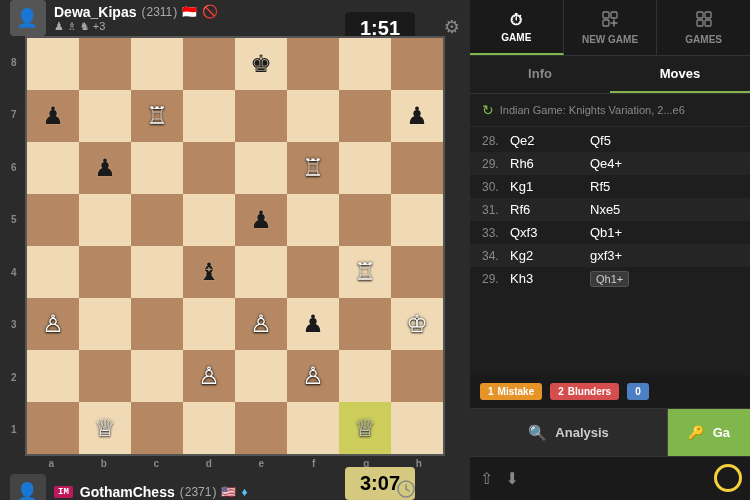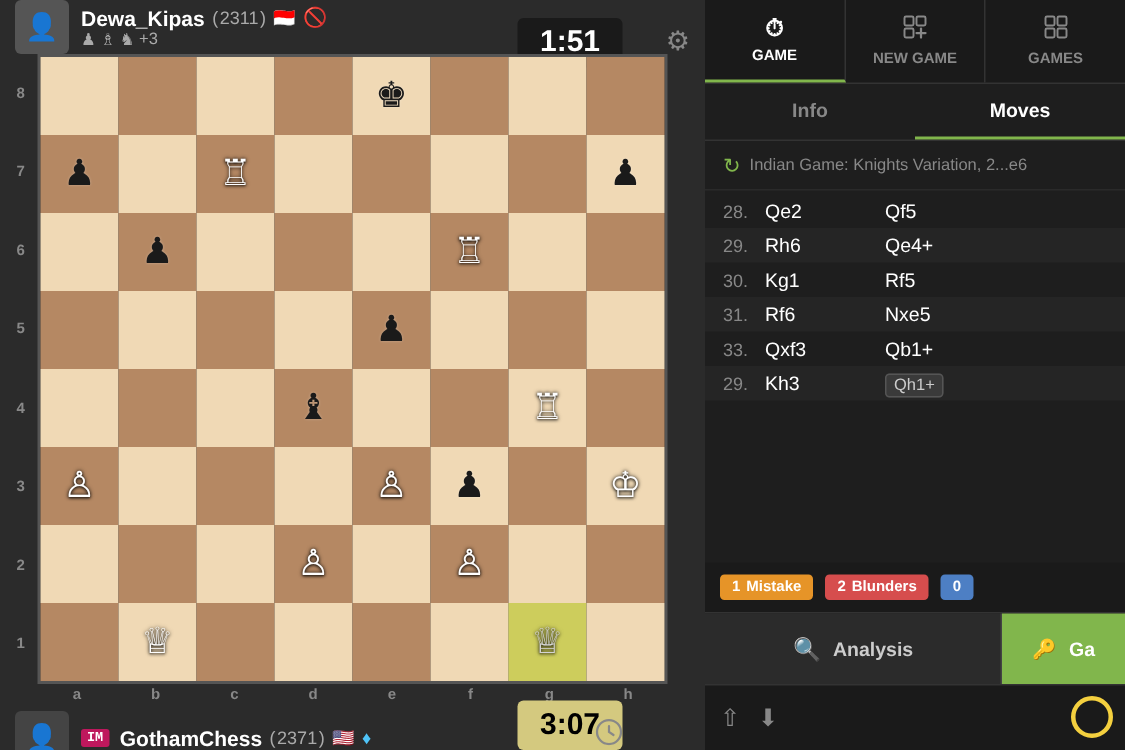--- a/index.html
+++ b/index.html
@@ -652,20 +652,25 @@
         <span class="move-num">31.</span>
         <span class="move-white">Rf6</span>
         <span class="move-black">Nxe5</span>
       </div>
       <div class="move-row">
         <span class="move-num">33.</span>
         <span class="move-white">Qxf3</span>
         <span class="move-black">Qb1+</span>
       </div>
       <div class="move-row">
+        <span class="move-num">34.</span>
+        <span class="move-white">Kg2</span>
+        <span class="move-black">gxf3+</span>
+      </div>
+      <div class="move-row">
         <span class="move-num">29.</span>
         <span class="move-white">Kh3</span>
         <span class="move-black"><span class="move-tag">Qh1+</span></span>
       </div>
     </div>
 
   <div class="analysis-bar">
     <div class="mistake-badge">
       <span>1</span>
       <span>Mistake</span>

